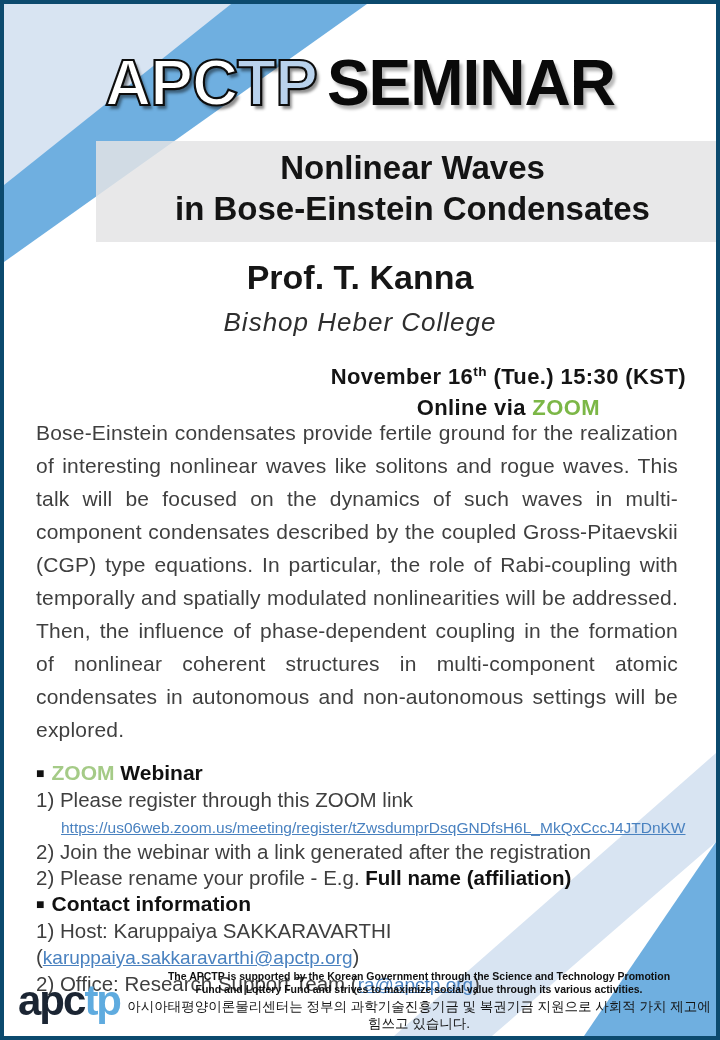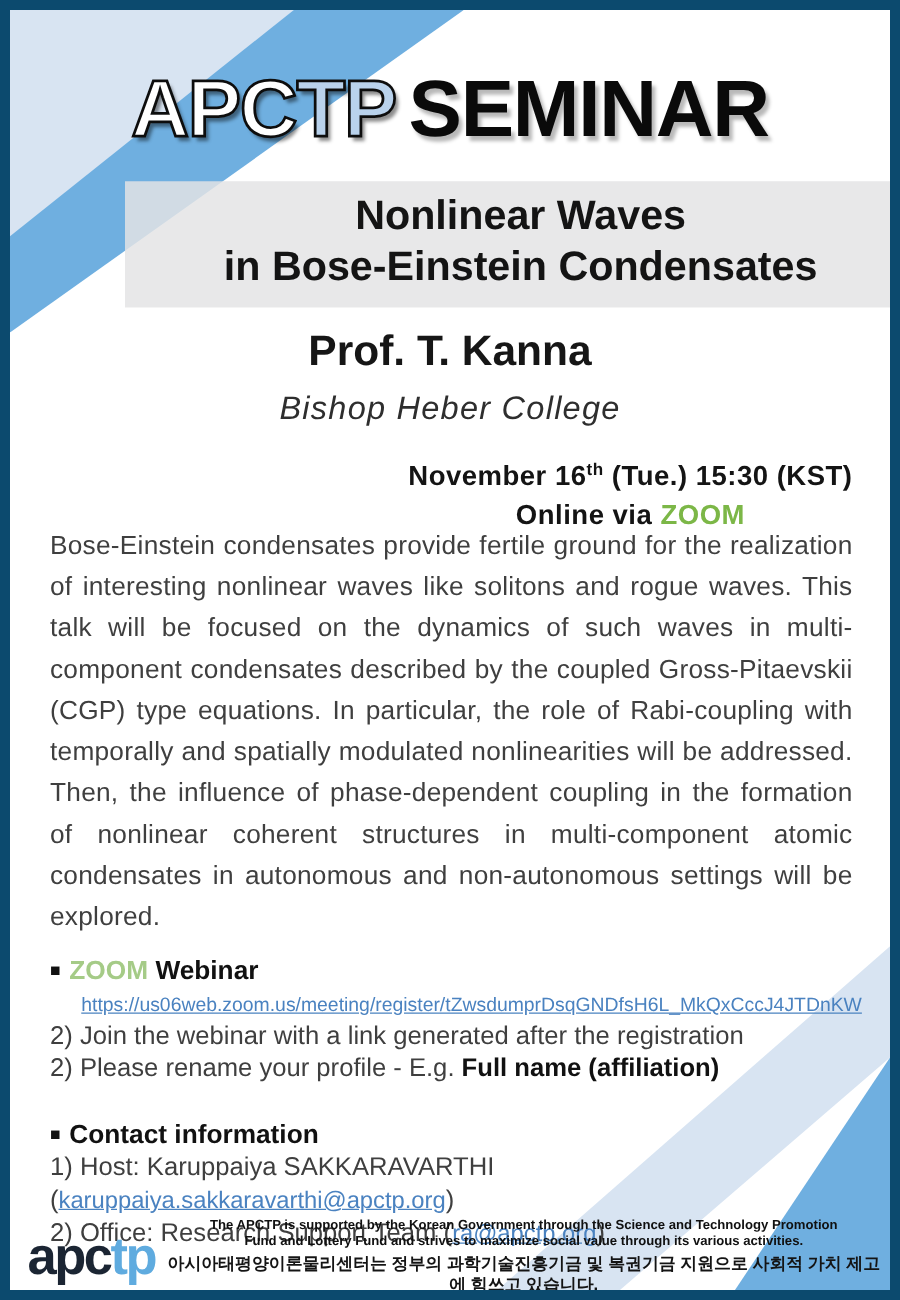--- a/index.html
+++ b/index.html
@@ -1,20 +1,20 @@
 <!DOCTYPE html>
 <html><head>
 <meta charset="utf-8">
 <style>
   html,body{margin:0;padding:0;background:#fff;}
   .poster{
     position:relative;
     width:720px;height:1040px;
     box-sizing:border-box;
-    border:8px solid #0c4a6e;
+    border:4px solid #0c4a6e;
     background:#fff;
     overflow:hidden;
     font-family:"Liberation Sans", sans-serif;
   }
   .decor{position:absolute;inset:0;z-index:0;}
   .stripe{position:absolute;inset:0;}
   .tl-pale{background:#d8e4f2;clip-path:polygon(0 0,227px 0,0 192px);}
   .tl-blue{background:#6fafe0;clip-path:polygon(227px 0,363px 0,0 258px,0 181px);}
   .br-pale{background:#d8e4f2;clip-path:polygon(100% 749px,100% 838px,488px 100%,390px 100%);}
   .br-blue{background:#6fafe0;clip-path:polygon(100% 838px,100% 100%,580px 100%);}
@@ -97,21 +97,21 @@
   }
   .logo{
     margin-left:14px;
     font-size:42px;font-weight:800;letter-spacing:-2px;
     line-height:44px;white-space:nowrap;
   }
   .logo-dark{color:#1b2533;}
   .logo-blue{color:#5fabdf;}
   .footer-text{flex:1;text-align:center;padding:0 4px 0 6px;}
   .footer-line-en{font-size:10.5px;font-weight:600;color:#101010;line-height:13px;}
-  .footer-line-kr{font-size:13.5px;color:#141414;line-height:17px;margin-top:2px;font-weight:bold;}
+  .footer-line-kr{font-size:13.5px;color:#141414;line-height:17px;margin-top:2px;}
 </style>
 </head>
 <body>
 
 <div class="poster">
 
   <div class="decor">
     <div class="stripe tl-pale"></div>
     <div class="stripe tl-blue"></div>
     <div class="stripe br-pale"></div>
@@ -136,20 +136,21 @@
       <div><span>November 16</span><sup>th</sup><span> (Tue.) 15:30 (KST)</span></div>
       <div><span>Online via </span><span class="green-strong">ZOOM</span></div>
     </div>
 
     <div class="abstract">Bose-Einstein condensates provide fertile ground for the realization of interesting nonlinear waves like solitons and rogue waves. This talk will be focused on the dynamics of such waves in multi-component condensates described by the coupled Gross-Pitaevskii (CGP) type equations. In particular, the role of Rabi-coupling with temporally and spatially modulated nonlinearities will be addressed. Then, the influence of phase-dependent coupling in the formation of nonlinear coherent structures in multi-component atomic condensates in autonomous and non-autonomous settings will be explored.</div>
 
     <div class="section sec-webinar">
       <div class="sec-heading">
         <span class="bullet">■</span><span class="green-soft">ZOOM</span>&nbsp;<span>Webinar</span>
       </div>
+      <div>1) Please register through this ZOOM link</div>
       <a href="#" class="zoom-link">https://us06web.zoom.us/meeting/register/tZwsdumprDsqGNDfsH6L_MkQxCccJ4JTDnKW</a>
       <div>2) Join the webinar with a link generated after the registration</div>
       <div><span>2) Please rename your profile - E.g. </span><span class="bold-dark">Full name (affiliation)</span></div>
     </div>
 
     <div class="section sec-contact">
       <div class="sec-heading">
         <span class="bullet">■</span><span>Contact information</span>
       </div>
       <div><span>1) Host: Karuppaiya SAKKARAVARTHI (</span><a href="#" class="inline-link">karuppaiya.sakkaravarthi@apctp.org</a><span>)</span></div>

